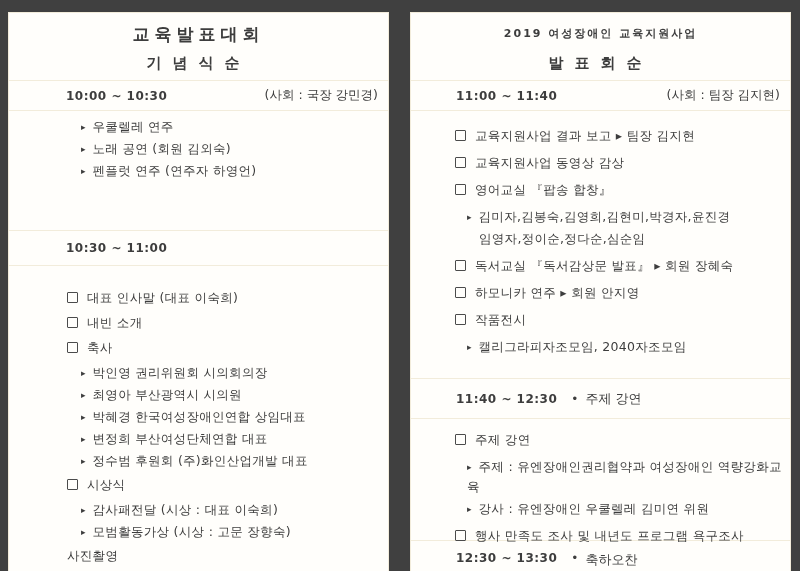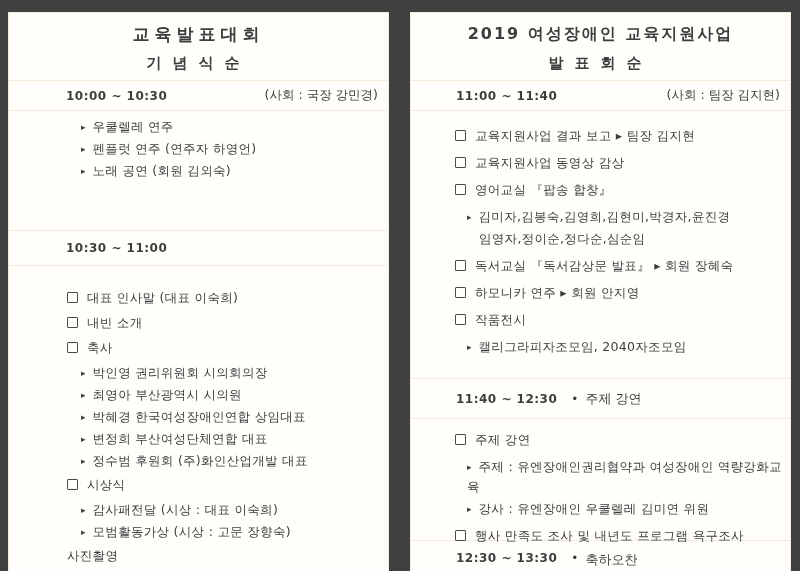--- a/index.html
+++ b/index.html
@@ -27,21 +27,21 @@
     box-sizing:border-box;
   }
   .panel-left{left:8px;}
   .panel-right{left:410px;}
 
   .sec{border-bottom:1px solid var(--bc);box-sizing:border-box;}
   .hdr{
     height:68px;text-align:center;padding-top:8px;
   }
   .title{font-size:17px;font-weight:bold;letter-spacing:5px;line-height:26px;}
-  .panel-right .title{font-size:16px;letter-spacing:2px;}
+  .panel-right .title{font-size:11px;letter-spacing:2px;}
   .subtitle{font-size:15px;font-weight:bold;letter-spacing:11px;line-height:24px;margin-top:4px;}
 
   .time{display:flex;align-items:center;}
   .panel-left  > .sec:nth-child(2){height:30px;}
   .panel-left  > .sec:nth-child(3){height:120px;}
   .panel-left  > .sec:nth-child(4){height:35px;}
   .panel-left  > .sec:nth-child(5){flex:1;border-bottom:none;}
   .panel-right > .sec:nth-child(2){height:30px;text-align:right;}
   .panel-right > .sec:nth-child(3){height:268px;}
   .panel-right > .sec:nth-child(4){height:40px;}
@@ -88,22 +88,22 @@
     <header class="sec hdr">
       <div class="title">교육발표대회</div>
       <div class="subtitle">기념식순</div>
     </header>
   <div class="sec time">
         <span class="time-label">10:00 ~ 10:30</span>
         <span class="side">(사회 : 국장 강민경)</span>
       </div>
       <div class="sec content">
         <div class="line bullet"><span class="bu">▸</span><span class="txt">우쿨렐레 연주</span></div>
+        <div class="line bullet"><span class="bu">▸</span><span class="txt">노래 공연 (회원 김외숙)</span></div>
         <div class="line bullet"><span class="bu">▸</span><span class="txt">펜플럿 연주 (연주자 하영언)</span></div>
-        <div class="line bullet"><span class="bu">▸</span><span class="txt">노래 공연 (회원 김외숙)</span></div>
       </div>
       <div class="sec time">
         <span class="time-label">10:30 ~ 11:00</span>
       </div>
       <div class="sec content">
         <div class="line checkbox"><span class="cb"></span><span class="txt">대표 인사말 (대표 이숙희)</span></div>
         <div class="line checkbox"><span class="cb"></span><span class="txt">내빈 소개</span></div>
         <div class="line checkbox"><span class="cb"></span><span class="txt">축사</span></div>
         <div class="line bullet"><span class="bu">▸</span><span class="txt">박인영 권리위원회 시의회의장</span></div>
         <div class="line bullet"><span class="bu">▸</span><span class="txt">최영아 부산광역시 시의원</span></div>

